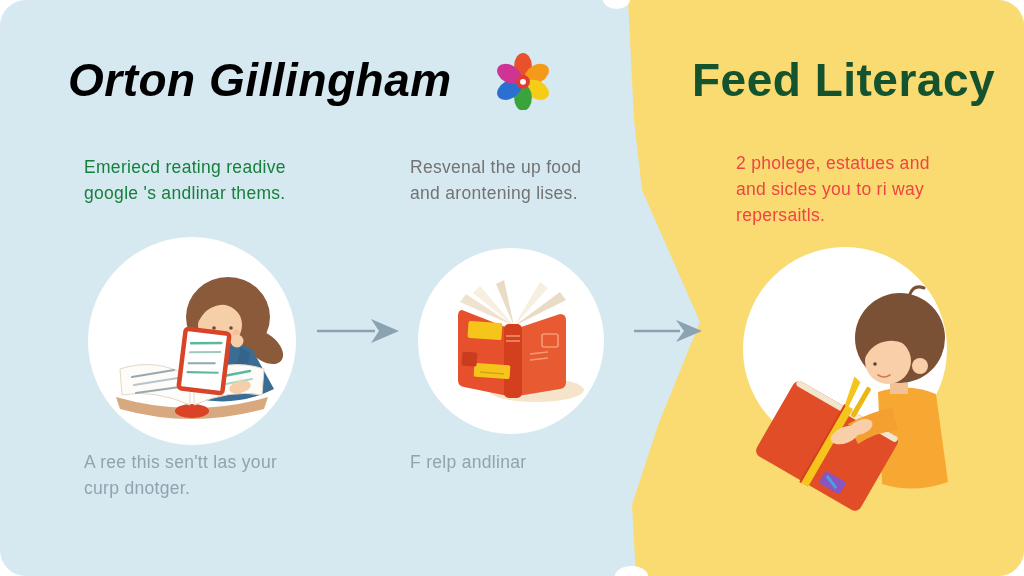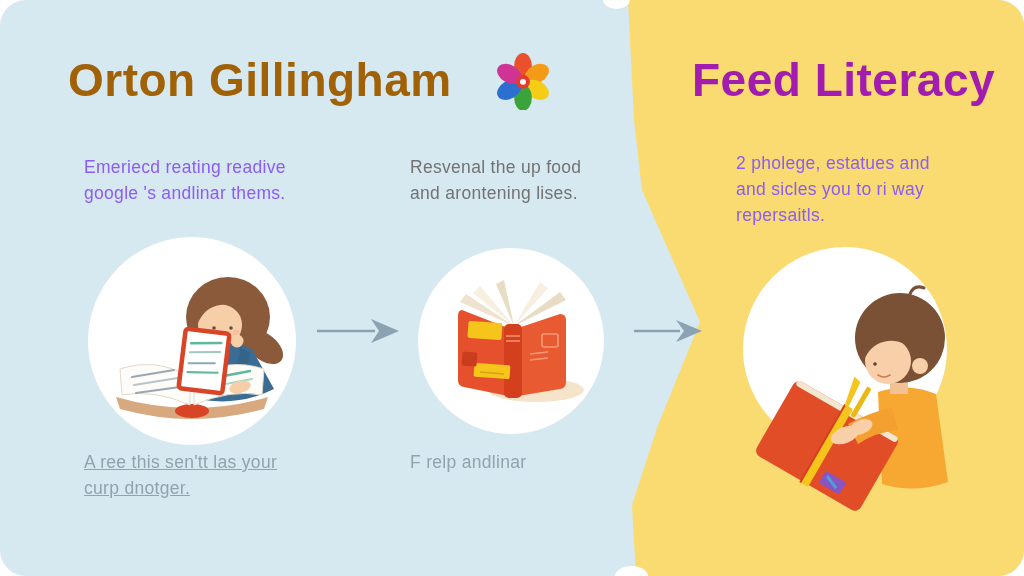--- a/index.html
+++ b/index.html
@@ -33,21 +33,21 @@
 <body>
 
 <div class="stage">
   <div class="card">
 
     <div class="panel left" style="background: rgb(214, 232, 240);"></div>
     <div class="panel right" style="background: rgb(249, 219, 114);"></div>
     <div class="notch notch-top"></div>
     <div class="notch notch-bottom"></div>
 
-    <h1 class="title title-left" style="color: #a16207;">Orton Gillingham</h1>
+    <h1 class="title title-left" style="color: #000000; font-style: italic;">Orton Gillingham</h1>
 
     <svg class="flower" viewBox="0 0 60 64">
       <g transform="rotate(0 30 34)">
           <ellipse cx="30" cy="17" rx="9.5" ry="14" style="fill: rgb(232, 81, 43);"></ellipse>
         </g>
       <g transform="rotate(60 30 34)">
           <ellipse cx="30" cy="17" rx="9.5" ry="14" style="fill: rgb(243, 155, 25);"></ellipse>
         </g>
       <g transform="rotate(120 30 34)">
           <ellipse cx="30" cy="17" rx="9.5" ry="14" style="fill: rgb(246, 205, 22);"></ellipse>
@@ -58,27 +58,27 @@
       <g transform="rotate(240 30 34)">
           <ellipse cx="30" cy="17" rx="9.5" ry="14" style="fill: rgb(43, 111, 208);"></ellipse>
         </g>
       <g transform="rotate(300 30 34)">
           <ellipse cx="30" cy="17" rx="9.5" ry="14" style="fill: rgb(207, 52, 148);"></ellipse>
         </g>
       <circle cx="30" cy="34" r="7.5" style="fill: rgb(224, 60, 49);"></circle>
       <circle cx="30" cy="34" r="3.2" fill="#ffffff"></circle>
     </svg>
 
-    <h1 class="title title-right" style="color: #a21caf; text-align: center;">Feed Literacy</h1>
+    <h1 class="title title-right" style="color: #14532d; text-align: center;">Feed Literacy</h1>
 
-    <div class="txt t1" style="color: #8b5cf6;">Emeriecd reating readive
+    <div class="txt t1" style="color: #15803d;">Emeriecd reating readive
 google 's andlinar thems.</div>
     <div class="txt t2" style="color: #737373;">Resvenal the up food
 and arontening lises.</div>
-    <div class="txt t3" style="color: #8b5cf6;">2 pholege, estatues and
+    <div class="txt t3" style="color: #ef4444;">2 pholege, estatues and
 and sicles you to ri way
 repersaitls.</div>
 
     <svg class="illus illus-1" viewBox="0 0 208 208">
       <circle cx="104" cy="104" r="104" fill="#ffffff"></circle>
       <ellipse cx="140" cy="80" rx="42" ry="40" fill="#8a5a3b"></ellipse>
       <ellipse cx="176" cy="110" rx="22" ry="13" fill="#8a5a3b" transform="rotate(38 176 110)"></ellipse>
       <circle cx="132" cy="88" r="22" fill="#f6cfa9"></circle>
       <path d="M110,86 Q112,60 134,58 Q158,60 157,86 Q146,66 132,68 Q117,70 110,86 Z" fill="#8a5a3b"></path>
       <circle cx="126" cy="91" r="1.8" fill="#6b4a32"></circle>
@@ -159,18 +159,18 @@
       <rect x="148" y="130" width="18" height="18" fill="#f2c194"></rect>
       <circle cx="158" cy="92" r="45" fill="#7b5135"></circle>
       <path d="M168,48 Q172,38 182,42" stroke="#7b5135" stroke-width="3" fill="none" stroke-linecap="round"></path>
       <circle cx="146" cy="115" r="23" fill="#f8cfa9"></circle>
       <path d="M123,112 Q126,86 149,82 Q172,86 175,106 Q160,93 146,95 Q130,97 123,112 Z" fill="#7b5135"></path>
       <circle cx="178" cy="120" r="8" fill="#f8cfa9"></circle>
       <circle cx="133" cy="118" r="1.8" fill="#5b4232"></circle>
       <path d="M136,129 Q142,133 148,129" stroke="#cf7a52" stroke-width="1.6" fill="none" stroke-linecap="round"></path>
     </svg>
 
-    <div class="txt b1" style="color: rgb(145, 163, 173); text-decoration: underline;">A ree this sen'tt las your
+    <div class="txt b1" style="color: rgb(145, 163, 173);">A ree this sen'tt las your
 curp dnotger.</div>
     <div class="txt b2" style="color: rgb(145, 163, 173);">F relp andlinar</div>
 
   </div>
 </div>
 
 </body></html>

